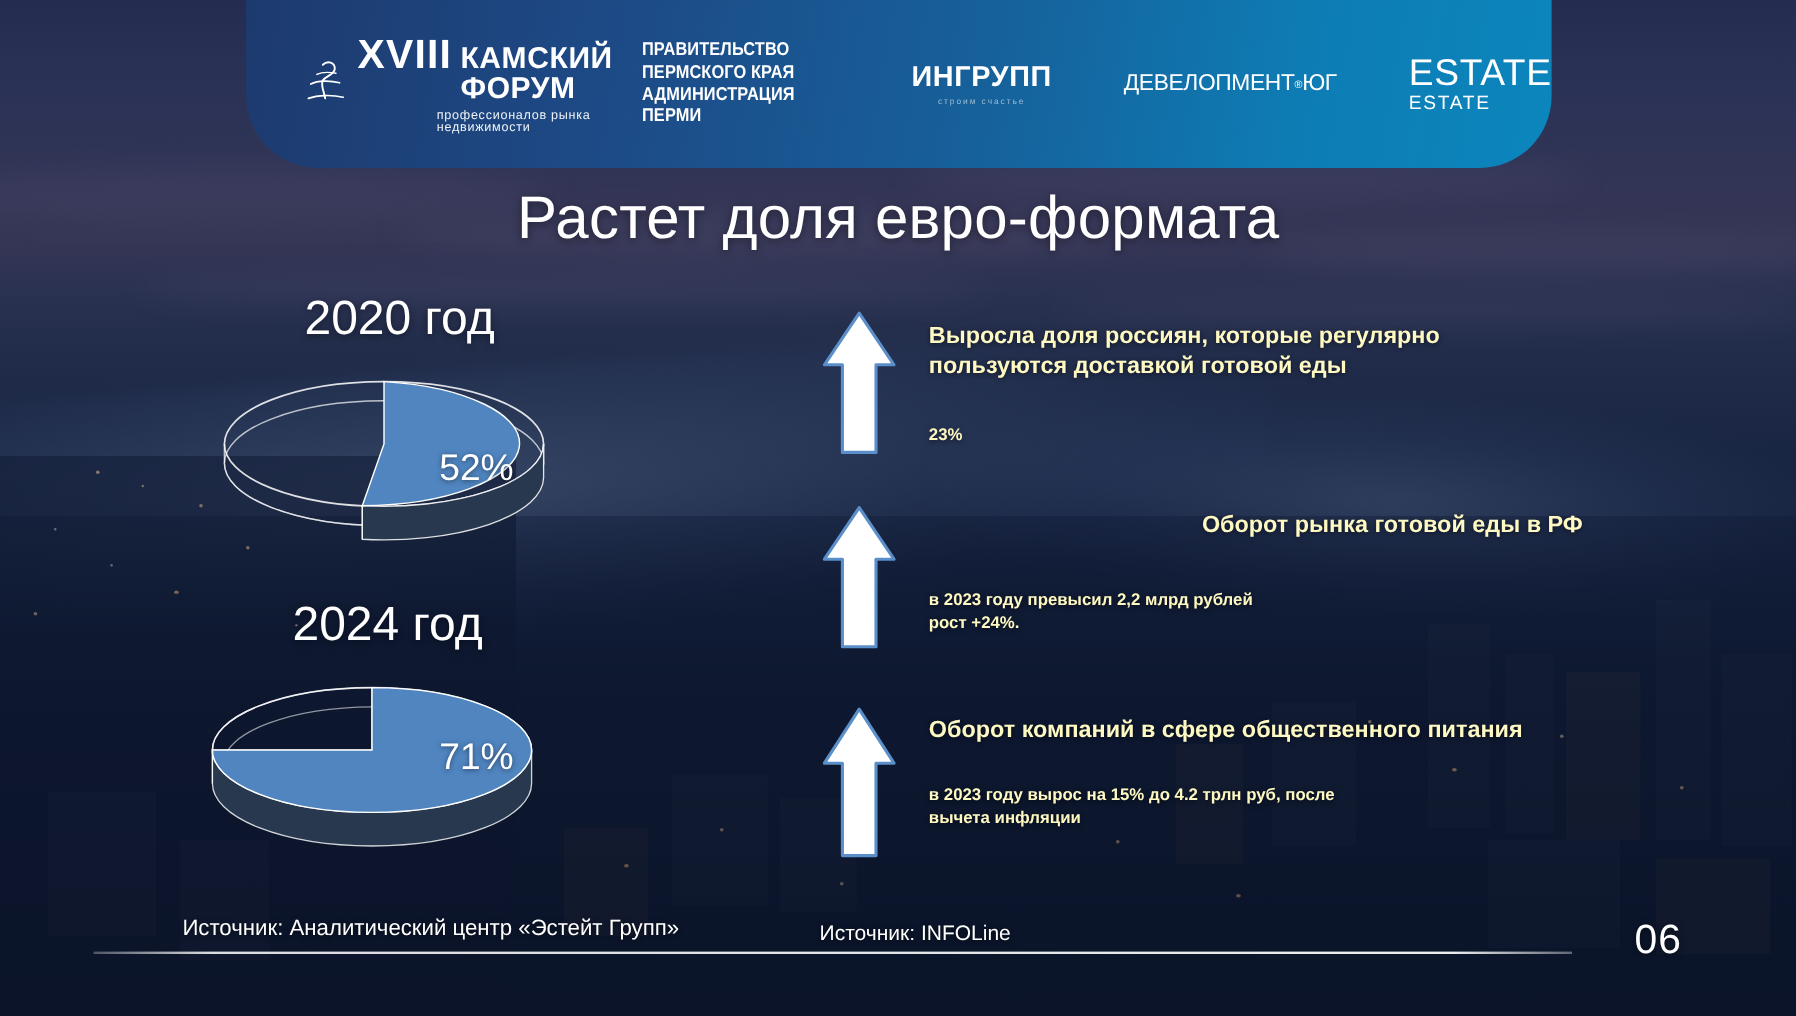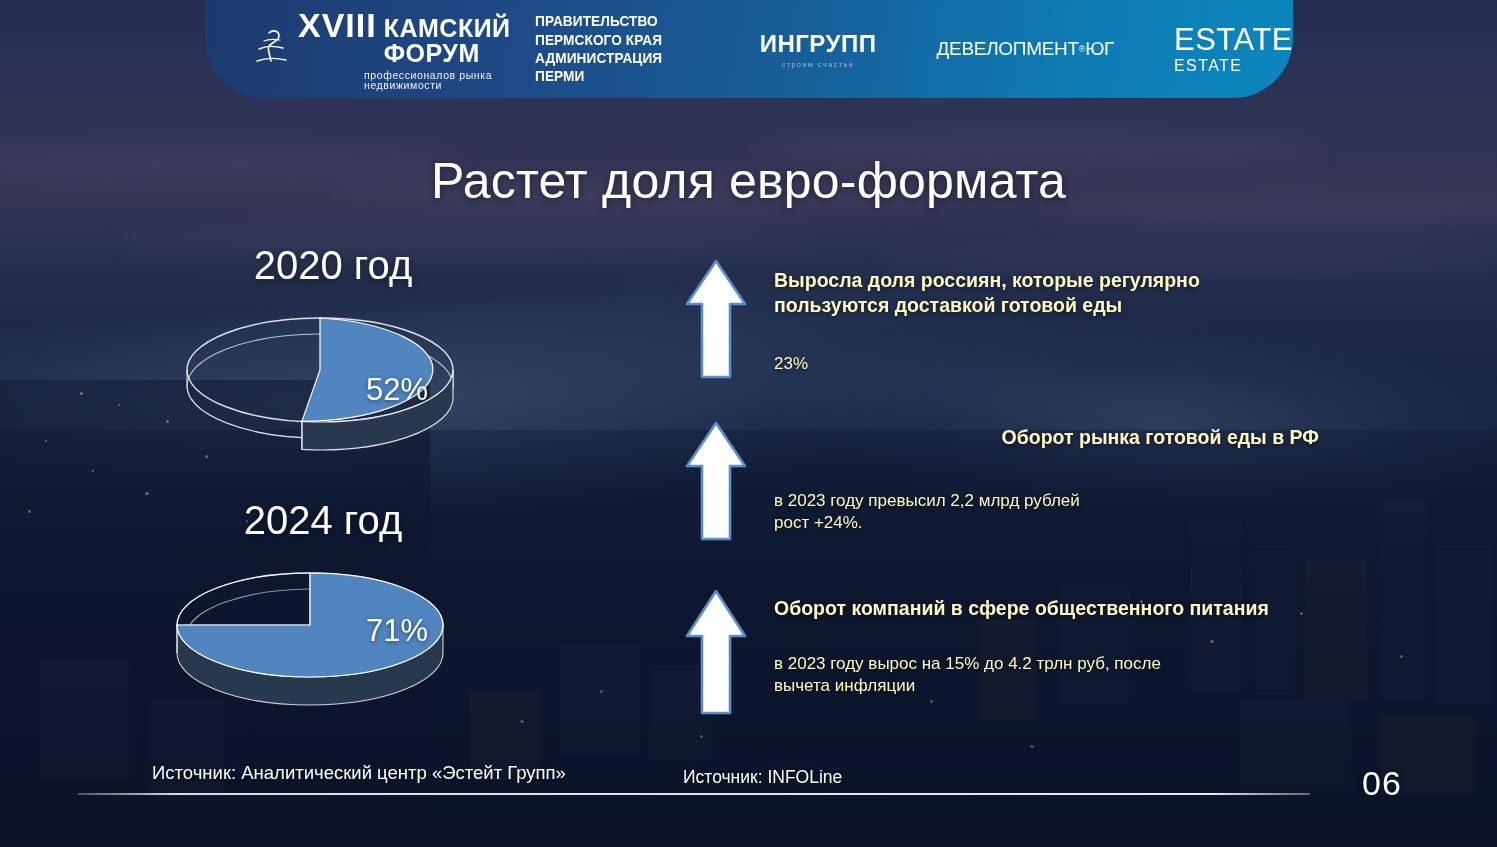--- a/index.html
+++ b/index.html
@@ -76,21 +76,21 @@
   .blk.warm { background: rgba(255,180,120,0.055); }
   
   .bg-wash {
     position: absolute; inset: 0;
     background: linear-gradient(to bottom, rgba(20,32,72,0.30) 0%, rgba(16,28,62,0.42) 45%, rgba(12,22,48,0.55) 100%);
   }
 
   
   .header-bar {
     position: absolute;
-    left: 205px; top: 0; width: 1088px; height: 98px;
+    left: 205px; top: 0; width: 1088px; height: 140px;
     background: linear-gradient(100deg, #1d3a6e 0%, #1d4a86 28%, #16629c 58%, #0e7cb4 80%, #0b86bd 100%);
     border-bottom-left-radius: 60px;
     border-bottom-right-radius: 60px;
     display: flex;
     align-items: center;
     justify-content: flex-start;
     padding-left: 50px;
     box-sizing: border-box;
   }
   .logo-row {
@@ -197,22 +197,22 @@
   .fact-row { position: absolute; display: flex; align-items: flex-start; }
   .arrow-icon { flex: 0 0 auto; }
   .fact-text { color: #fef9c3; }
   .fact-head {
     font-size: 19.5px;
     font-weight: 700;
     line-height: 1.30;
     text-shadow: 0 1px 4px rgba(0,0,0,0.5);
   }
   .fact-body {
-    font-size: 17px;
-    font-weight: 400;
+    font-size: 14px;
+    font-weight: 700;
     line-height: 1.30;
     text-shadow: 0 1px 4px rgba(0,0,0,0.5);
   }
 
   
   .source {
     position: absolute;
     color: #ffffff;
     font-size: 18.5px;
     text-shadow: 0 1px 4px rgba(0,0,0,0.55);

